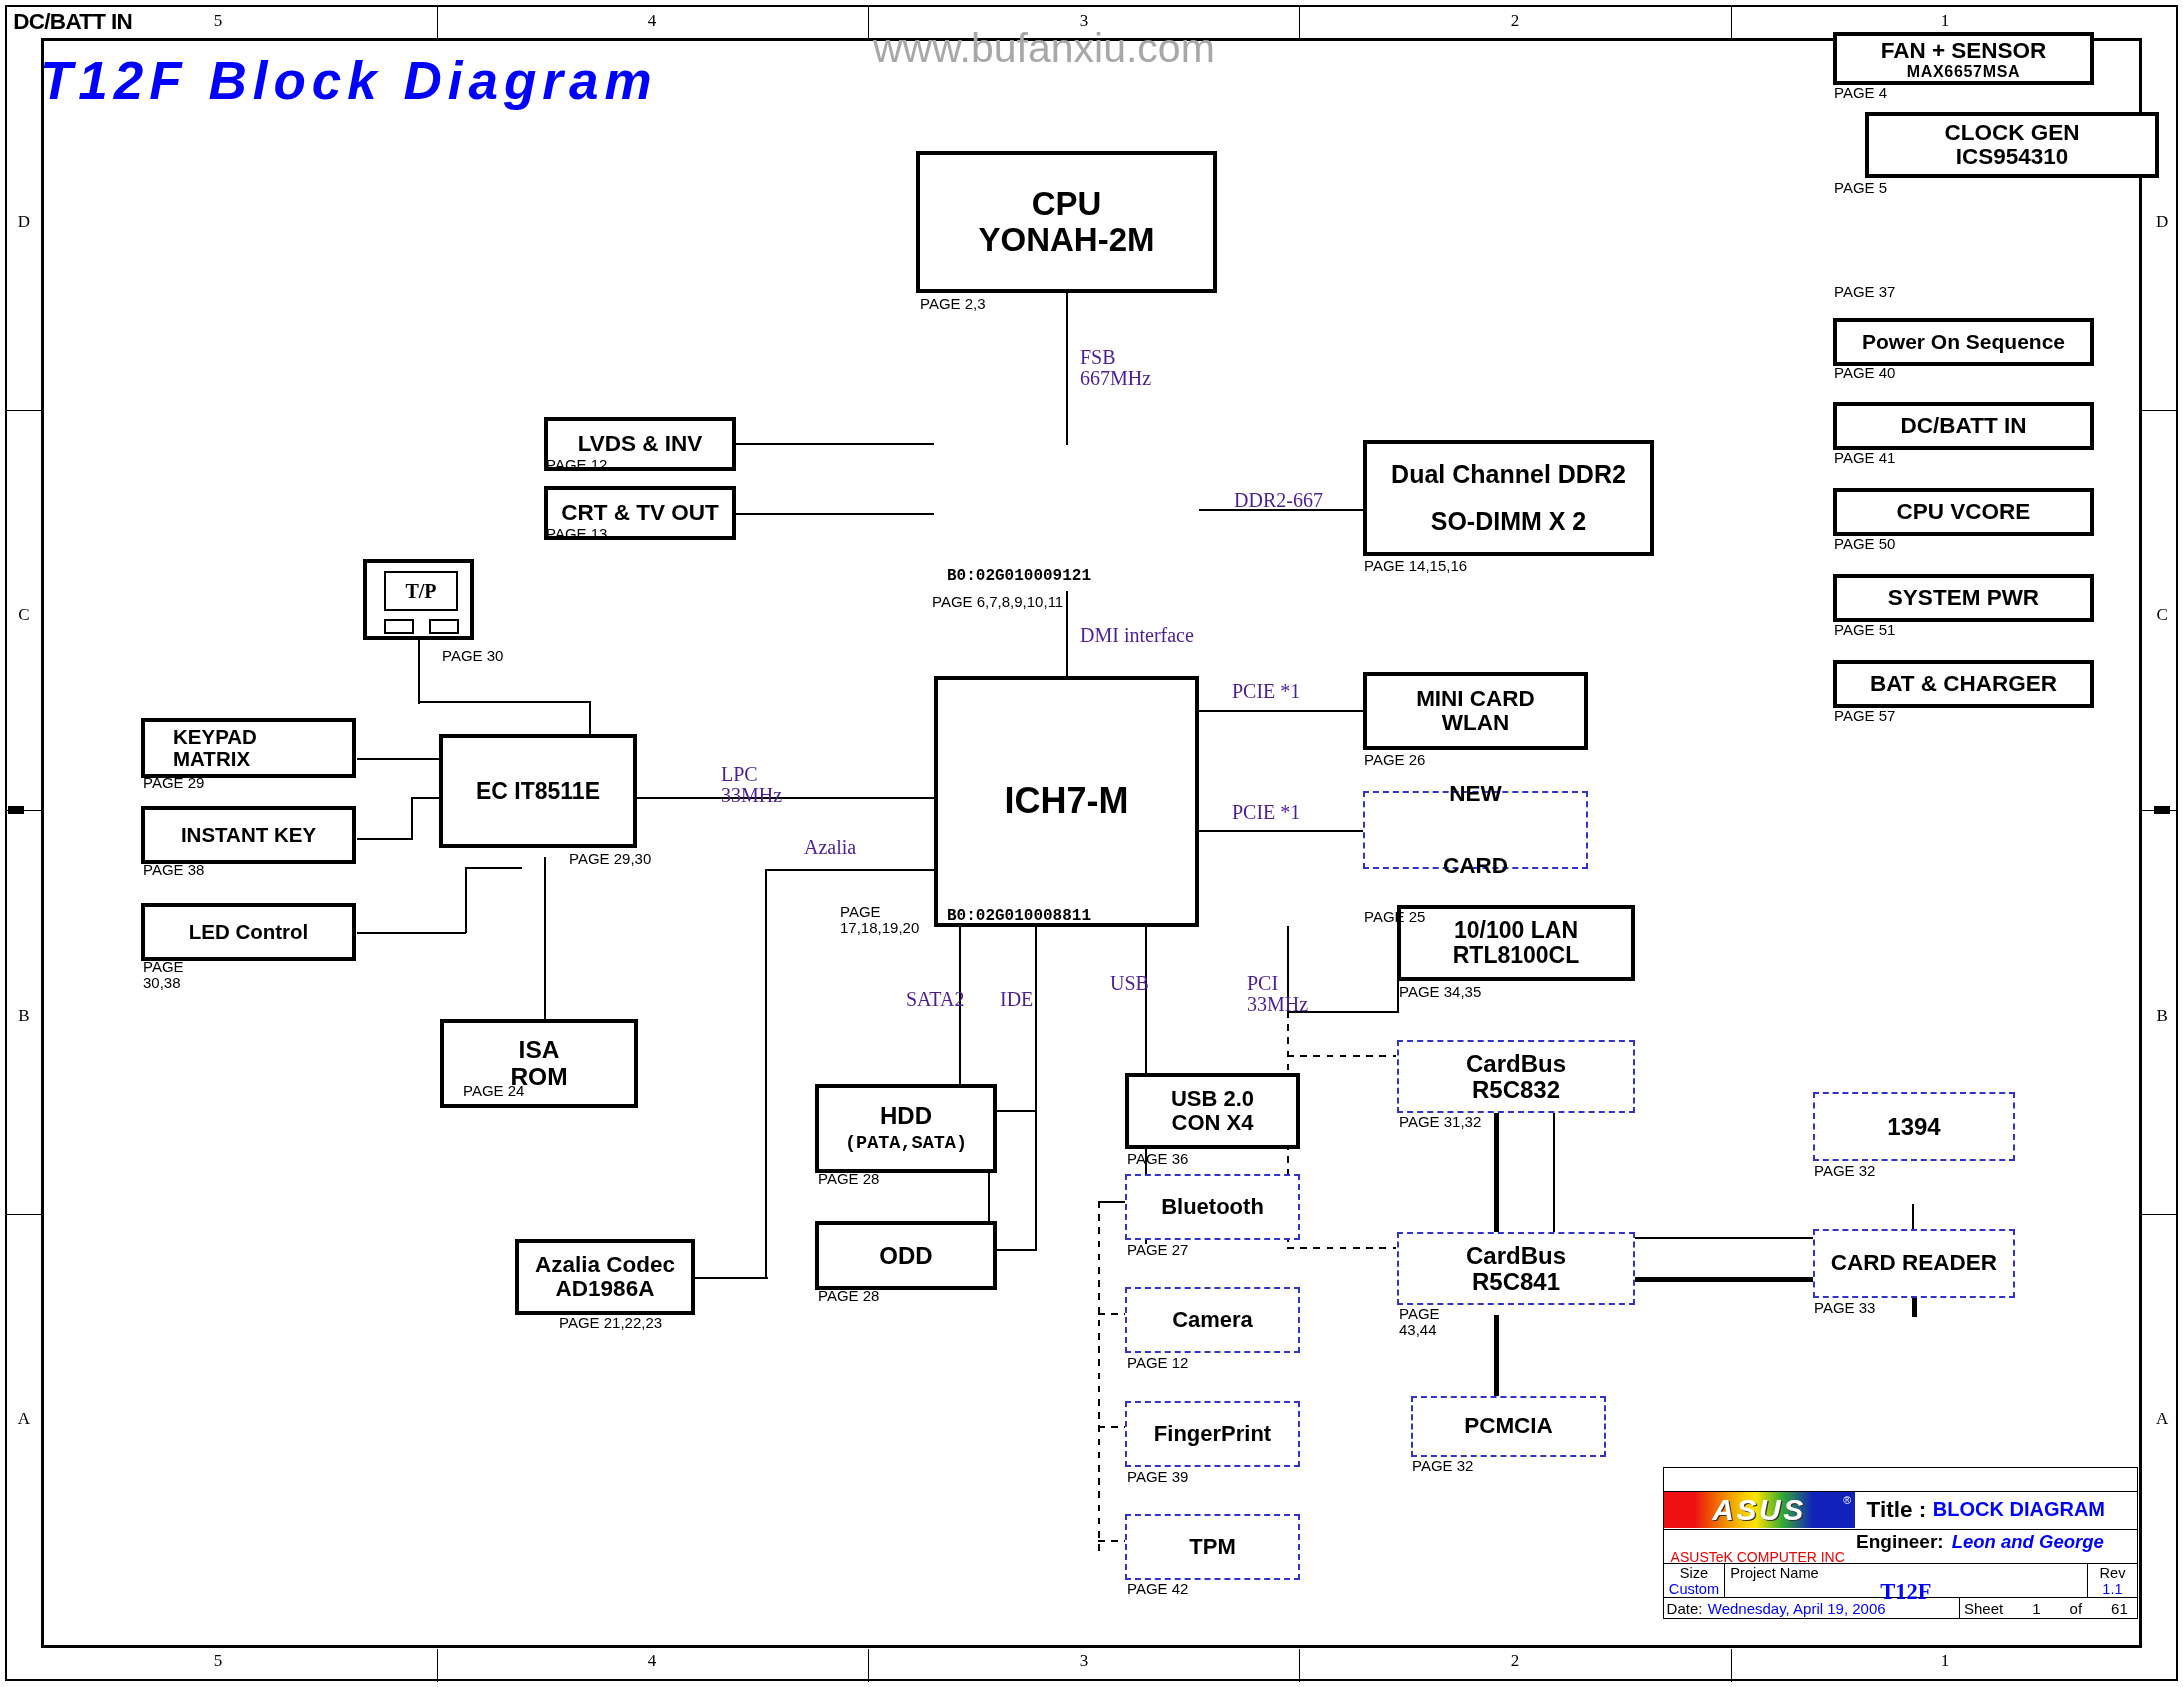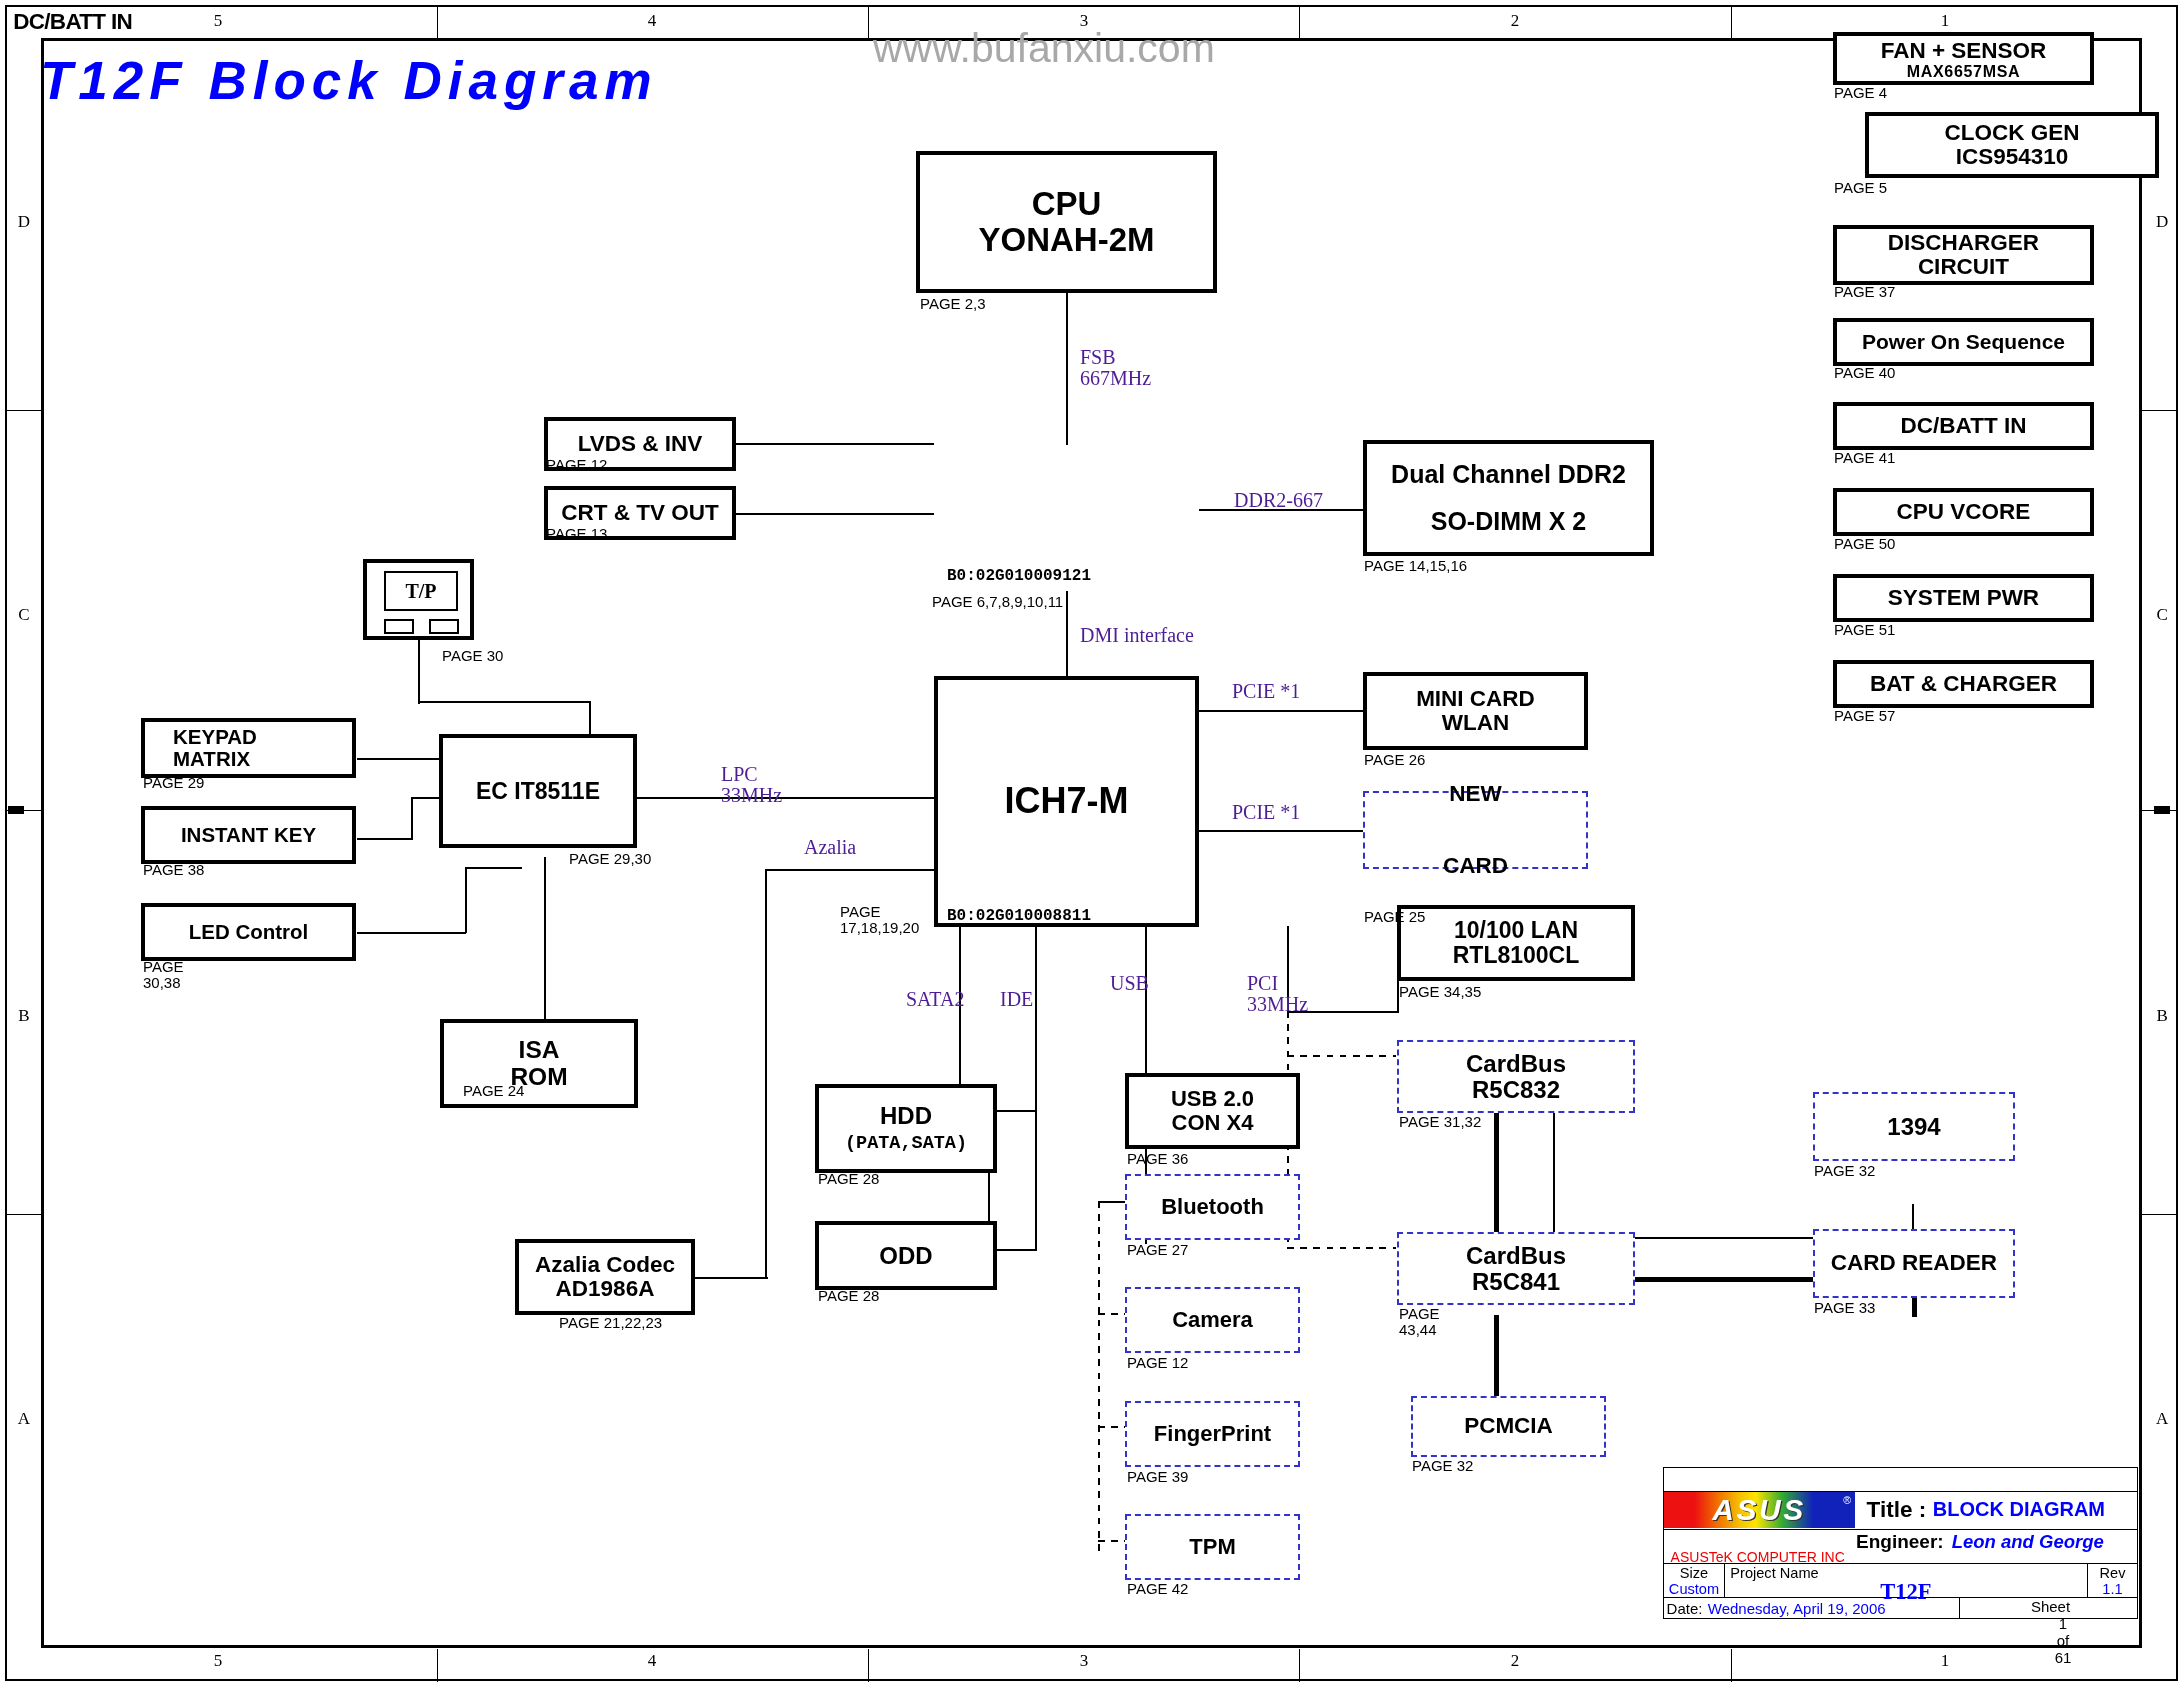--- a/index.html
+++ b/index.html
@@ -68,21 +68,21 @@
   #tb .c-proj{position:absolute;left:61px;top:0;right:49px;height:100%;border-right:1.3px solid #000;box-sizing:border-box;}
   #tb .c-rev{position:absolute;right:0;top:0;width:49px;height:100%;box-sizing:border-box;}
   #tb .hdr{font-size:14.6px;color:#000;display:block;text-align:center;margin-top:0.7px;}
   #tb .hdrL{font-size:14.6px;color:#000;display:block;text-align:left;margin:0.7px 0 0 5.3px;}
   #tb .valblue{font-size:14.6px;color:#0000ff;display:block;text-align:center;}
   #tb .projval{font-size:22.5px;color:#0000ff;font-weight:bold;text-align:center;display:block;
                font-family:"Liberation Serif",serif;margin-top:-2px;}
   #tb .row-date{position:absolute;left:0;top:130px;width:100%;height:20.5px;display:flex;align-items:center;box-sizing:border-box;}
   #tb .dt-lab{font-size:15px;color:#000;margin-left:2.6px;}
   #tb .dt-val{font-size:15px;color:#0000ff;margin-left:5.3px;}
-  #tb .sheet-cell{position:absolute;left:295px;top:0;right:0;height:100%;border-left:1.3px solid #000;box-sizing:border-box;display:flex;align-items:center;flex-direction:column;}
+  #tb .sheet-cell{position:absolute;left:295px;top:0;right:0;height:100%;border-left:1.3px solid #000;box-sizing:border-box;display:flex;align-items:center;}
   #tb .sh{font-size:15px;color:#000;margin-left:4px;}
   #tb .shn{font-size:15px;color:#000;margin-left:29px;}
 </style>
 </head>
 <body>
 
 <div id="sheet">
 
   <div class="frame-outer"></div>
   <div class="frame-inner"></div>
@@ -365,24 +365,20 @@
     <span class="l2" style="font-size:16px;letter-spacing:0.7px;">MAX6657MSA</span>
   </div>
   <div class="pg" style="left:1834px;top:85px;">PAGE 4</div>
 
   <div class="blk" style="left:1833px;top:112px;width:294px;height:66px;font-size:22.5px;margin-left:32px;">
     <span class="l1">CLOCK GEN</span>
     <span class="l2">ICS954310</span>
   </div>
   <div class="pg" style="left:1834px;top:180px;">PAGE 5</div>
 
-  <div class="blk" style="left:1833px;top:225px;width:261px;height:60px;font-size:22.5px;">
-    <span class="l1">DISCHARGER</span>
-    <span class="l2">CIRCUIT</span>
-  </div>
   <div class="pg" style="left:1834px;top:284px;">PAGE 37</div>
 
   <div class="blk" style="left:1833px;top:318px;width:261px;height:48px;font-size:21px;">
     <span class="l1">Power On Sequence</span>
   </div>
   <div class="pg" style="left:1834px;top:365px;">PAGE 40</div>
 
   <div class="blk" style="left:1833px;top:402px;width:261px;height:48px;font-size:22.5px;">
     <span class="l1">DC/BATT IN</span>
   </div>

